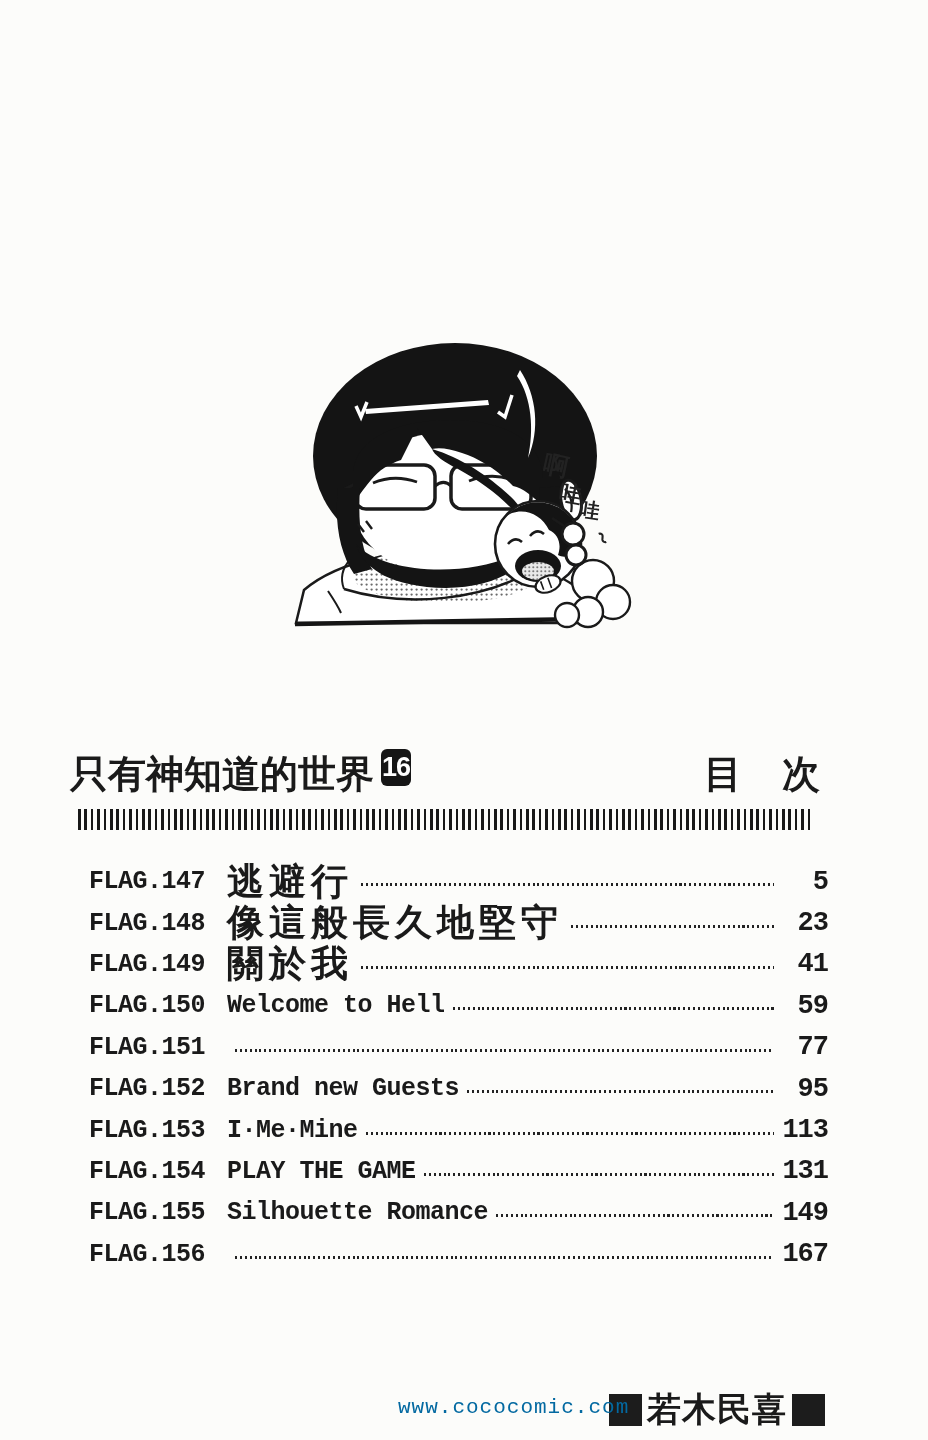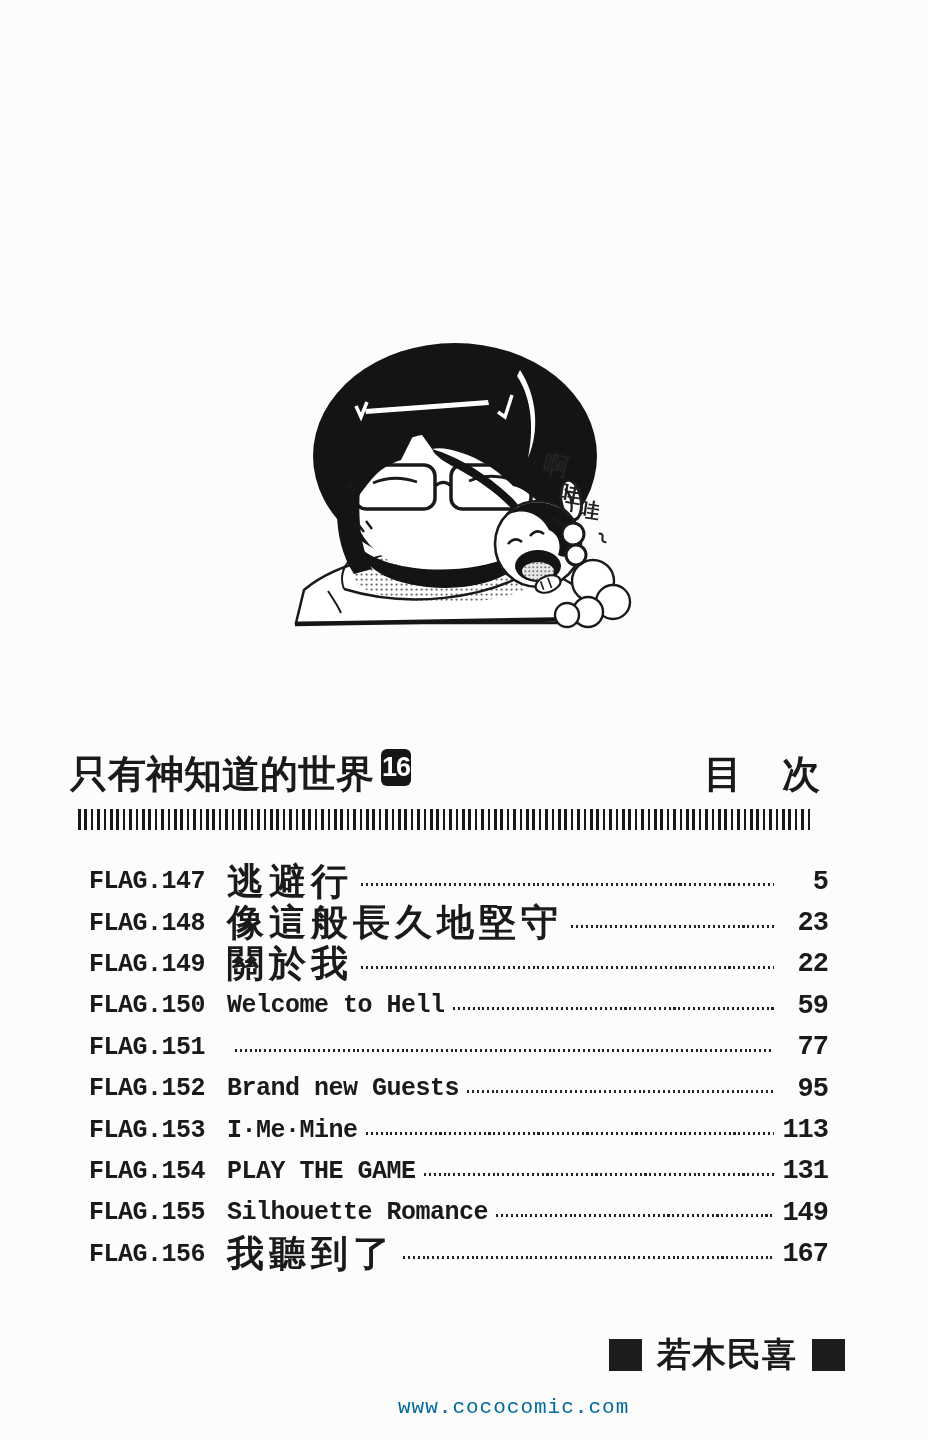--- a/index.html
+++ b/index.html
@@ -64,22 +64,22 @@
     flex:1;height:3px;margin:0 8px;align-self:center;position:relative;top:3px;
     background:repeating-linear-gradient(90deg,#232323 0px,#232323 2px,transparent 2px,transparent 4.9px);
   }
   .pagenum{
     flex:none;min-width:46px;text-align:right;
     font-family:"Liberation Mono","DejaVu Sans Mono",monospace;
     font-weight:700;font-size:27px;letter-spacing:-1px;
   }
   
   .author{
-    position:absolute;left:609px;top:1337px;height:35px;
-    display:flex;align-items:center;gap:15px;
+    position:absolute;left:609px;top:1392px;height:35px;
+    display:flex;align-items:center;gap:5px;
   }
   .author .sq{width:33px;height:32px;background:#1c1c1c;flex:none;}
   .author .name{
     font-size:34px;font-weight:700;letter-spacing:1px;white-space:nowrap;
   }
   .watermark{
     position:absolute;left:398px;top:1396px;
     font-family:"Liberation Mono","DejaVu Sans Mono",monospace;
     font-size:21px;letter-spacing:1px;color:#0369a1;white-space:nowrap;
   }
@@ -215,21 +215,21 @@
     <div class="toc-row">
       <span class="flag">FLAG.148</span>
       <span class="title t-zh">像這般長久地堅守</span>
       <span class="leader"></span>
       <span class="pagenum">23</span>
     </div>
     <div class="toc-row">
       <span class="flag">FLAG.149</span>
       <span class="title t-zh">關於我</span>
       <span class="leader"></span>
-      <span class="pagenum">22</span>
+      <span class="pagenum">41</span>
     </div>
     <div class="toc-row">
       <span class="flag">FLAG.150</span>
       <span class="title t-en">Welcome to Hell</span>
       <span class="leader"></span>
       <span class="pagenum">59</span>
     </div>
     <div class="toc-row">
       <span class="flag">FLAG.151</span>
       <span class="leader"></span>
@@ -254,21 +254,20 @@
       <span class="pagenum">131</span>
     </div>
     <div class="toc-row">
       <span class="flag">FLAG.155</span>
       <span class="title t-en">Silhouette Romance</span>
       <span class="leader"></span>
       <span class="pagenum">149</span>
     </div>
     <div class="toc-row">
       <span class="flag">FLAG.156</span>
-      <span class="title t-zh">我聽到了</span>
       <span class="leader"></span>
       <span class="pagenum">167</span>
     </div>
   </div>
 
   <div class="author">
     <span class="sq"></span>
     <span class="name">若木民喜</span>
     <span class="sq"></span>
   </div>

